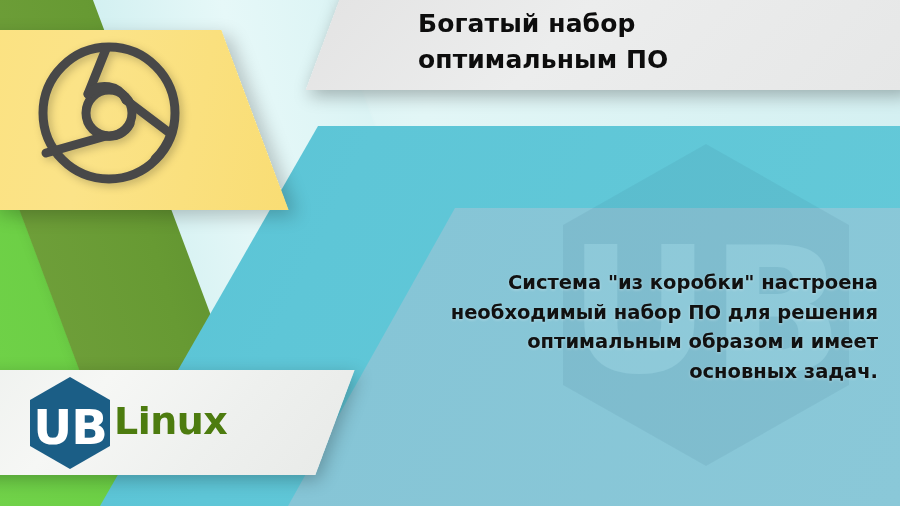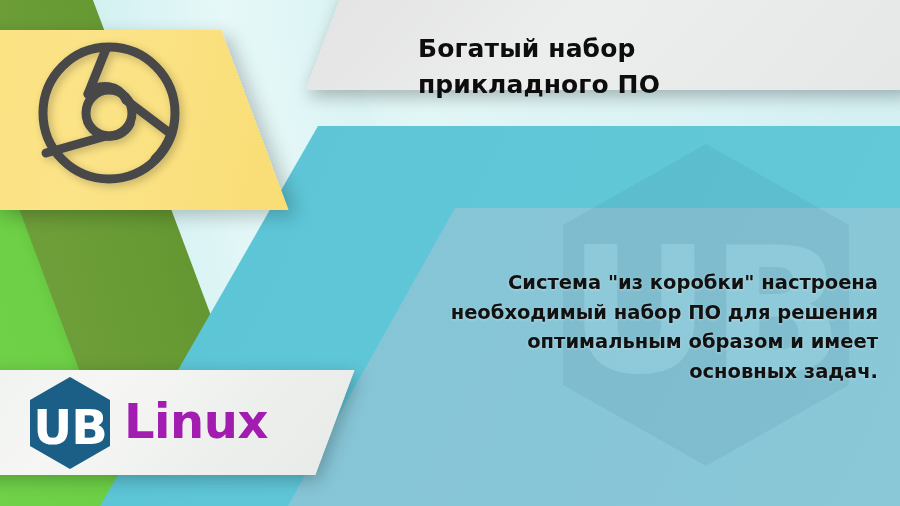--- a/index.html
+++ b/index.html
@@ -134,21 +134,20 @@
     position: absolute;
     left: 418px;
     top: 6px;
     width: 470px;
     color: #0d0d0d;
     font-size: 25px;
     font-weight: bold;
     line-height: 1.42;
     letter-spacing: 0.1px;
     text-align: left;
-    margin-top: 25px;
   }
   .title-text .tline { display: block; white-space: nowrap; }
 
   
   .body-text {
     position: absolute;
     right: 22px;
     top: 268px;
     width: 560px;
     text-align: right;
@@ -174,23 +173,23 @@
   .logo-wrap {
     position: absolute;
     left: 28px;
     top: 378px;
     display: flex;
     align-items: center;
     height: 90px;
   }
   .logo-hex { width: 84px; height: 94px; display: block; }
   .logo-word {
-    margin-left: 12px;
-    color: #a21caf;
-    font-size: 48px;
+    margin-left: 2px;
+    color: #4d7c0f;
+    font-size: 38px;
     font-weight: bold;
     letter-spacing: -0.5px;
     line-height: 1;
     padding-bottom: 4px;
   }
 
   
   .bottom-fade {
     position: absolute;
     left: 0; bottom: 0;
@@ -235,21 +234,21 @@
         <path d="M 137 96 A 66 66 0 0 1 121 121"></path>
         <path d="M 96 86 A 23 23 0 0 1 72 98"></path>
         <path d="M 72 98 L 12 115"></path>
       </g>
     </svg>
   </div>
 
   <div class="title-card"></div>
   <div class="title-text">
     <span class="tline">Богатый набор</span>
-    <span class="tline">прикладного ПО</span>
+    <span class="tline">оптимальным ПО</span>
   </div>
 
   <div class="body-text">
     <span class="bline">Система "из коробки" настроена</span>
     <span class="bline">необходимый набор ПО для решения</span>
     <span class="bline">оптимальным образом и имеет</span>
     <span class="bline">основных задач.</span>
   </div>
 
   <div class="logo-card"></div>

